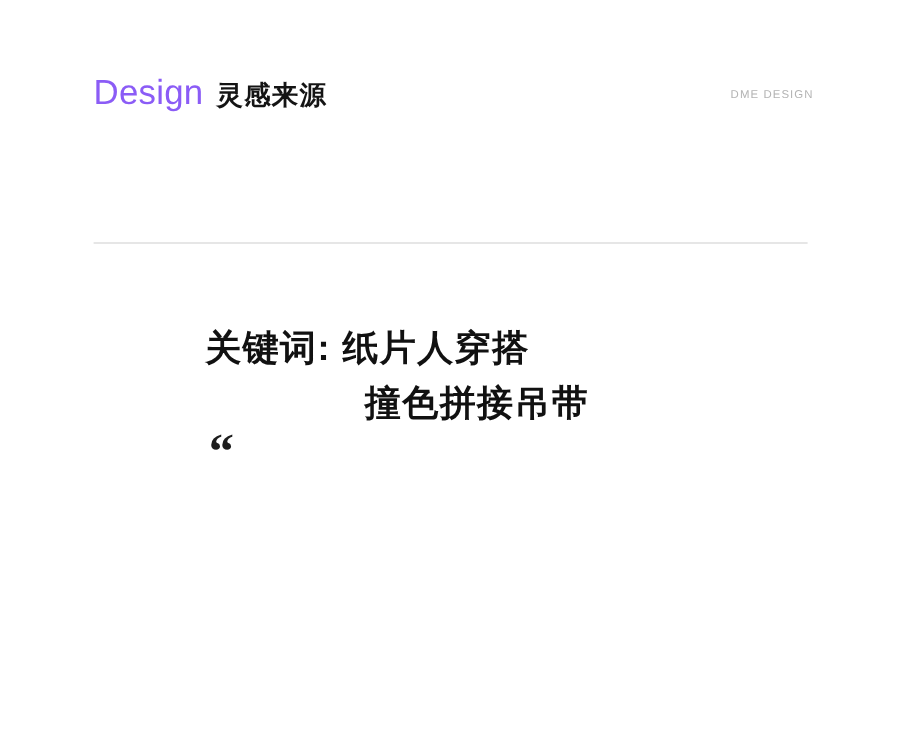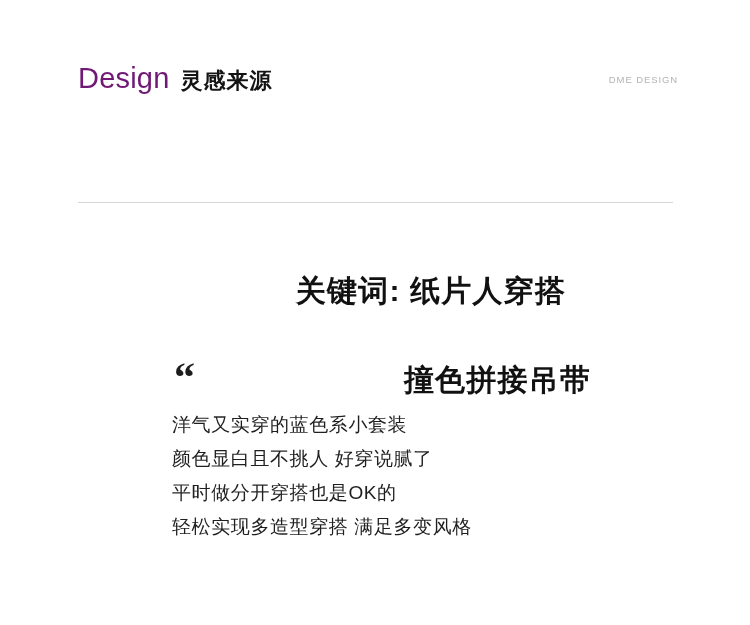--- a/index.html
+++ b/index.html
@@ -33,21 +33,21 @@
   }
   .header-title {
     display: flex;
     align-items: baseline;
     white-space: nowrap;
   }
   .header-title .en {
     font-size: 29px;
     font-weight: 400;
     letter-spacing: 0.2px;
-    color: #701a75;
+    color: #8b5cf6;
   }
   .header-title .cn {
     font-size: 22px;
     font-weight: 700;
     margin-left: 11px;
     letter-spacing: 1px;
     color: #141414;
   }
   .header-sub {
     padding-top: 11px;
@@ -69,33 +69,31 @@
     height: 1px;
     background: #d6d6d6;
   }
 
   
   .headline {
     position: absolute;
     left: 171px;
     top: 268px;
     width: 520px;
-    text-align: center;
   }
   .headline .line {
     font-size: 30px;
     font-weight: 700;
     letter-spacing: 1.2px;
     color: #111111;
     line-height: 46px;
     white-space: nowrap;
   }
   .headline .line2 {
     padding-left: 133px;
-    margin-top: 43px;
   }
 
   
   .quote-mark {
     position: absolute;
     left: 174px;
     top: 362px;
     font-size: 42px;
     line-height: 30px;
     font-weight: 700;
@@ -137,20 +135,14 @@
 
   <div class="divider"></div>
 
   <div class="headline">
     <div class="line line1">关键词: 纸片人穿搭</div>
     <div class="line line2">撞色拼接吊带</div>
   </div>
 
   <div class="quote-mark">“</div>
 
-  <div class="body-copy">
-    <div class="bline">洋气又实穿的蓝色系小套装</div>
-    <div class="bline">颜色显白且不挑人 好穿说腻了</div>
-    <div class="bline">平时做分开穿搭也是OK的</div>
-    <div class="bline">轻松实现多造型穿搭 满足多变风格</div>
-  </div>
 
 </div>
 
 </body></html>

